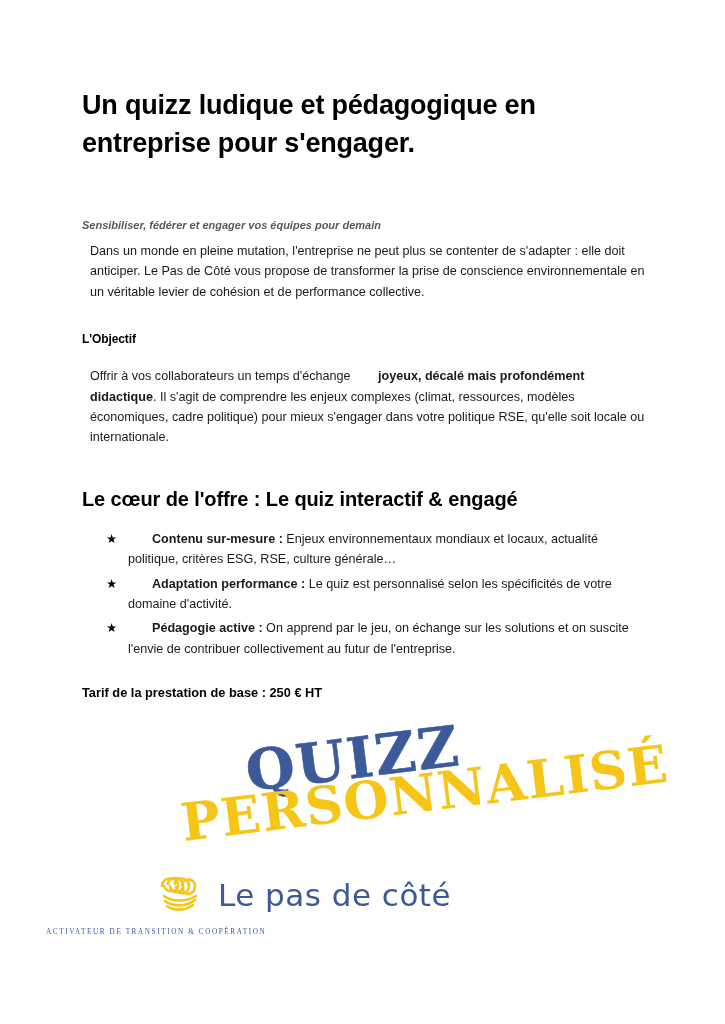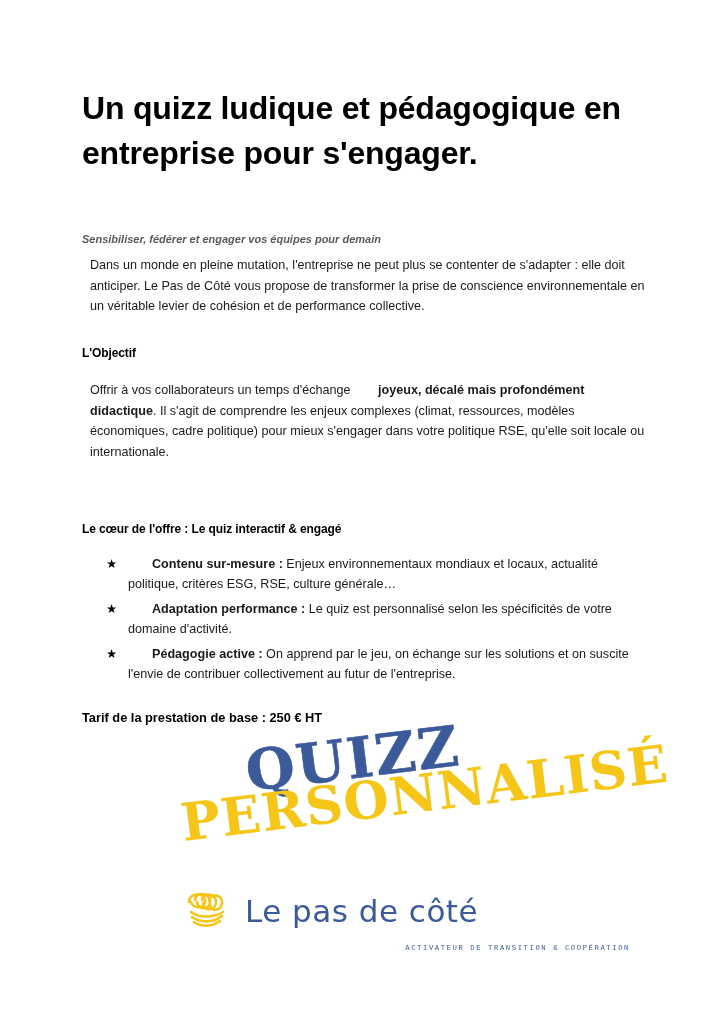--- a/index.html
+++ b/index.html
@@ -23,21 +23,21 @@
     height: 1024px;
     background: #ffffff;
   }
   .content {
     position: absolute;
     left: 82px;
     top: 86px;
     width: 565px;
   }
   h1.doc-title {
-    font-size: 32px;
+    font-size: 27px;
     line-height: 1.42;
     font-weight: bold;
     margin: 0 0 0 0;
     letter-spacing: -0.2px;
     color: #000;
   }
   .subtitle {
     font-size: 11px;
     font-weight: bold;
     font-style: italic;
@@ -53,22 +53,22 @@
     padding-left: 8px;
   }
   h2.section {
     font-size: 12px;
     font-weight: bold;
     margin: 30px 0 0 0;
     color: #000;
     letter-spacing: -0.1px;
   }
   h2.section.big {
-    font-size: 12px;
-    margin-top: 60px;
+    font-size: 20px;
+    margin-top: 40px;
   }
   .para2 {
     font-size: 12.6px;
     line-height: 1.62;
     color: #1a1a1a;
     margin-top: 20px;
     padding-left: 8px;
   }
   .para3 {
     font-size: 12.6px;
@@ -133,45 +133,44 @@
     font-size: 52px;
     font-weight: bold;
     color: #f5c518;
     letter-spacing: 1px;
     transform: rotate(-7deg);
     transform-origin: left bottom;
   }
   .brand {
     position: absolute;
     left: 0;
-    top: 158px;
+    top: 142px;
     width: 603px;
     text-align: center;
-    margin-left: 27px;
   }
   .brand-row {
     display: inline-flex;
     align-items: center;
     gap: 12px;
   }
   .brand-mark svg { display: block; }
   .brand-text {
     font-family: "DejaVu Sans", sans-serif;
     font-size: 31px;
     color: #3c5a99;
     letter-spacing: 0.5px;
     line-height: 1;
   }
   .brand-tag {
     margin-top: 6px;
-    font-family: Liberation Mono, monospace;
+    font-family: Liberation Serif, serif;
     font-size: 7.2px;
     letter-spacing: 1.6px;
     color: #3c5a99;
-    text-align: right;
+    text-align: left;
     padding-left: 46px;
   }
 </style>
 </head>
 <body>
 
 <div class="page">
 
   <div class="content">
 

